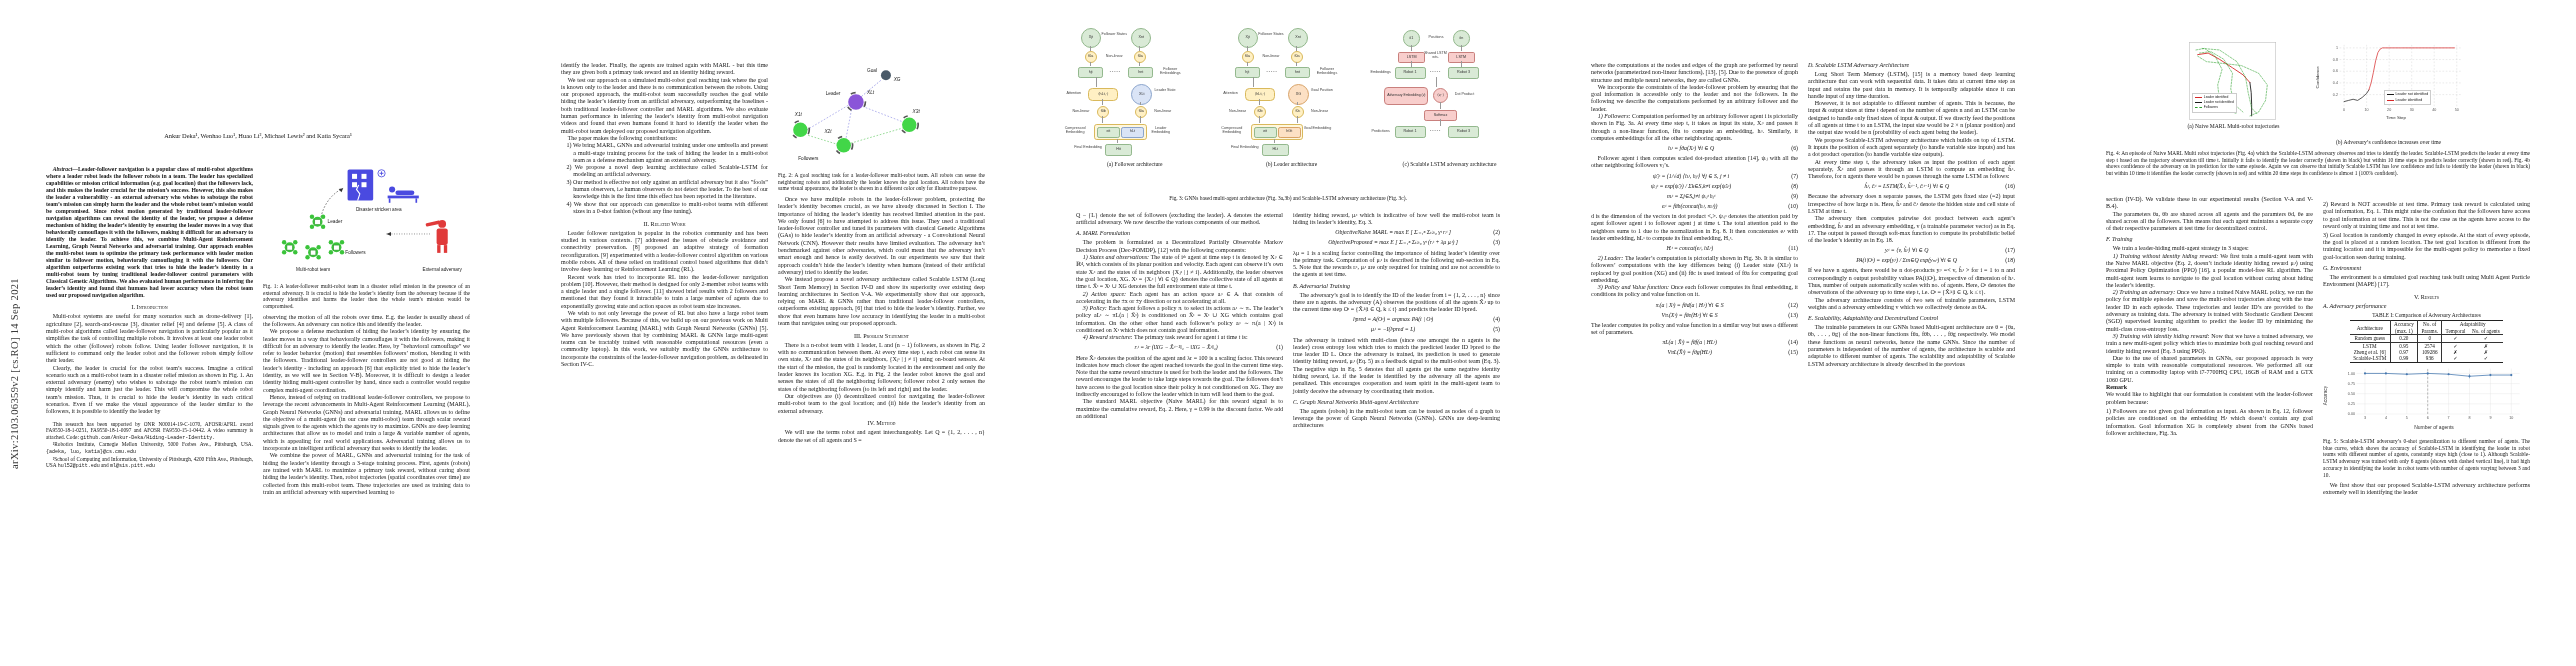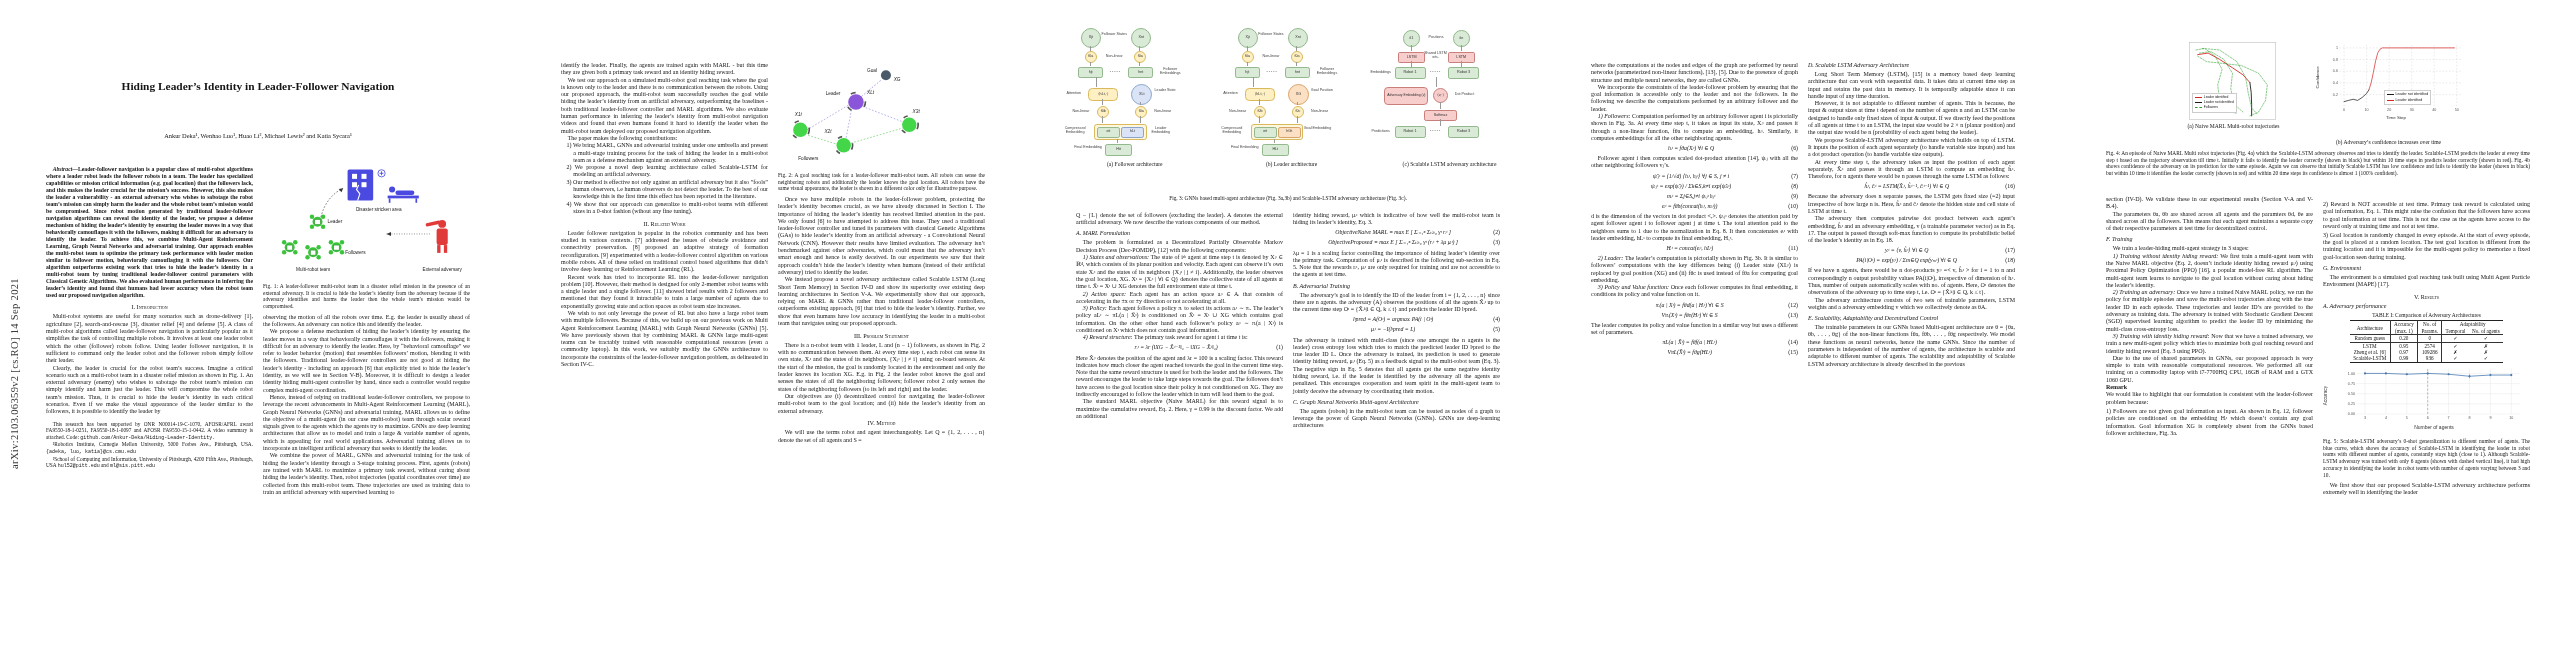--- a/index.html
+++ b/index.html
@@ -57,21 +57,20 @@
   .tb .botline{border-bottom:0.9px solid #222;}
 </style>
 </head>
 <body>
 
 <div class="sheet">
 
   <div class="page">
     <div class="arxiv">arXiv:2103.06359v2  [cs.RO]  14 Sep 2021</div>
     <div class="ptitle" style="top:78px;">
-      <div>Hiding Leader’s Identity in Leader-Follower Navigation</div>
     </div>
     <div class="pauth" style="top:132px;">Ankur Deka¹, Wenhao Luo¹, Huao Li², Michael Lewis² and Katia Sycara¹</div>
 
     <div class="col" style="left:46px;top:166px;height:471px;">
       <p class="par bd" style="font-size:5.7px;line-height:7px;"><span class="it">Abstract—</span><span>Leader-follower navigation is a popular class of multi-robot algorithms where a leader robot leads the follower robots in a team. The leader has specialized capabilities or mission critical information (e.g. goal location) that the followers lack, and this makes the leader crucial for the mission’s success. However, this also makes the leader a vulnerability - an external adversary who wishes to sabotage the robot team’s mission can simply harm the leader and the whole robot team’s mission would be compromised. Since robot motion generated by traditional leader-follower navigation algorithms can reveal the identity of the leader, we propose a defense mechanism of hiding the leader’s identity by ensuring the leader moves in a way that behaviorally camouflages it with the followers, making it difficult for an adversary to identify the leader. To achieve this, we combine Multi-Agent Reinforcement Learning, Graph Neural Networks and adversarial training. Our approach enables the multi-robot team to optimize the primary task performance with leader motion similar to follower motion, behaviorally camouflaging it with the followers. Our algorithm outperforms existing work that tries to hide the leader’s identity in a multi-robot team by tuning traditional leader-follower control parameters with Classical Genetic Algorithms. We also evaluated human performance in inferring the leader’s identity and found that humans had lower accuracy when the robot team used our proposed navigation algorithm.</span></p>
       <div class="h1">I. Introduction</div>
       <p class="par">Multi-robot systems are useful for many scenarios such as drone-delivery [1], agriculture [2], search-and-rescue [3], disaster relief [4] and defense [5]. A class of multi-robot algorithms called leader-follower navigation is particularly popular as it simplifies the task of controlling multiple robots. It involves at least one leader robot which the other (follower) robots follow. Using leader follower navigation, it is sufficient to command only the leader robot and the follower robots simply follow their leader.</p>
       <p class="par">Clearly, the leader is crucial for the robot team’s success. Imagine a critical scenario such as a multi-robot team in a disaster relief mission as shown in Fig. 1. An external adversary (enemy) who wishes to sabotage the robot team’s mission can simply identify and harm just the leader. This will compromise the whole robot team’s mission. Thus, it is crucial to hide the leader’s identity in such critical scenarios. Even if we make the visual appearance of the leader similar to the followers, it is possible to identify the leader by</p>
       <div style="margin-top:5px;">
         <p class="fnote"><span style="display:inline-block;width:6.7px;"></span><span>This research has been supported by ONR N00014-19-C-1070, AFOSR/AFRL award FA9550-18-1-0251, FA9550-18-1-0097 and AFOSR FA9550-15-1-0442. A video summary is attached. Code: </span><span class="mono">github.com/Ankur-Deka/Hiding-Leader-Identity.</span></p>

